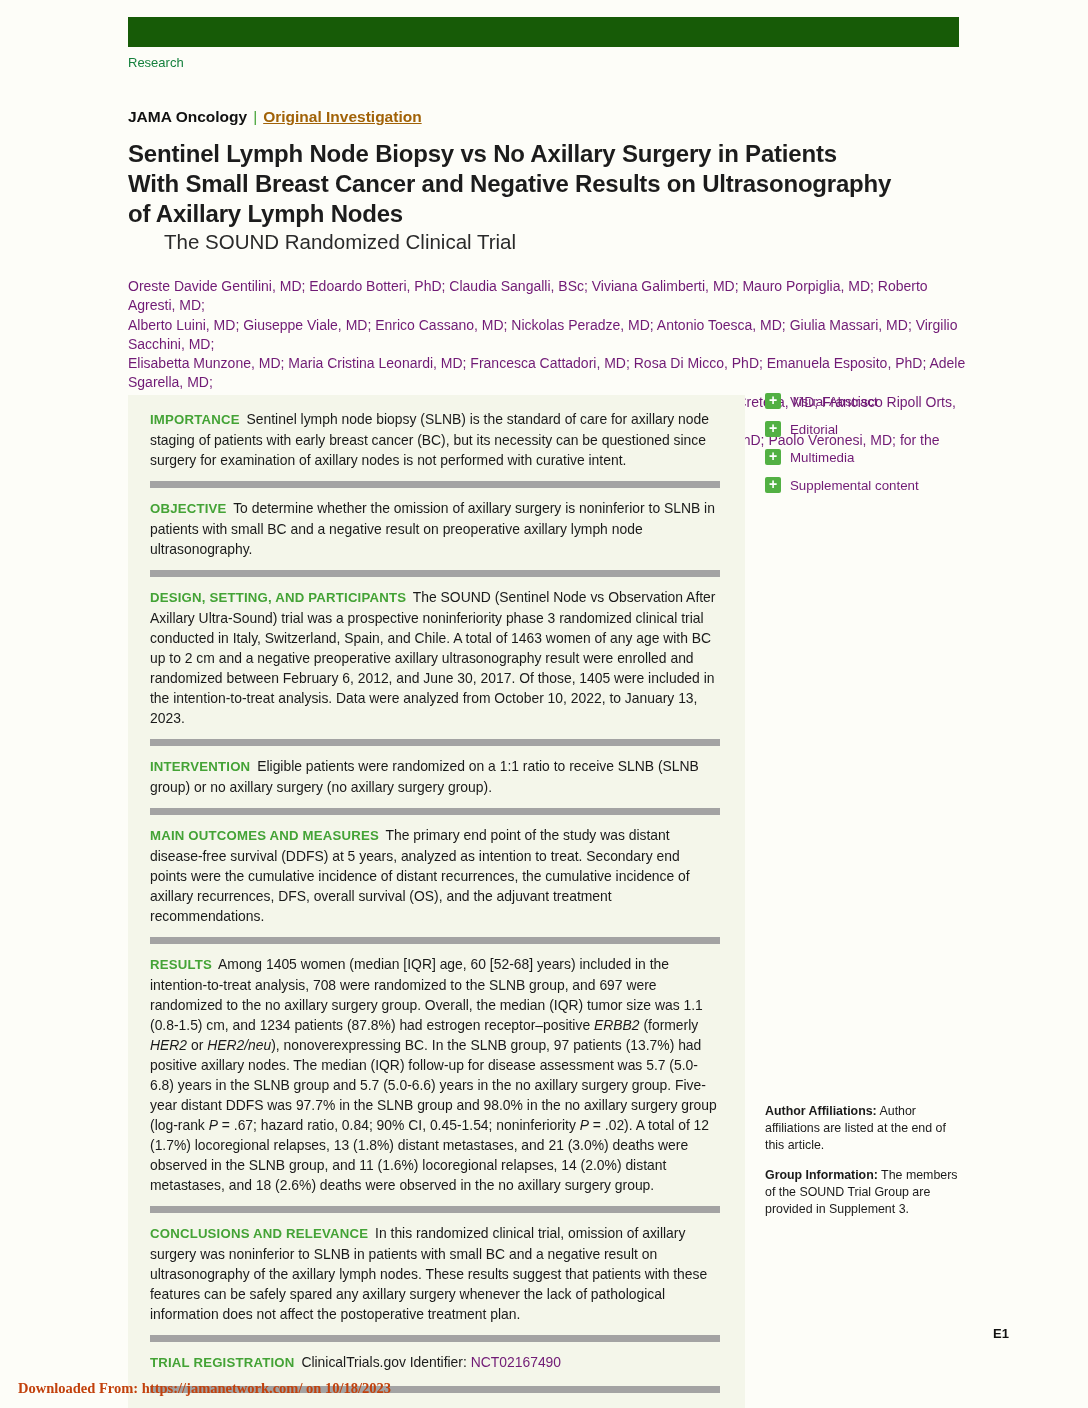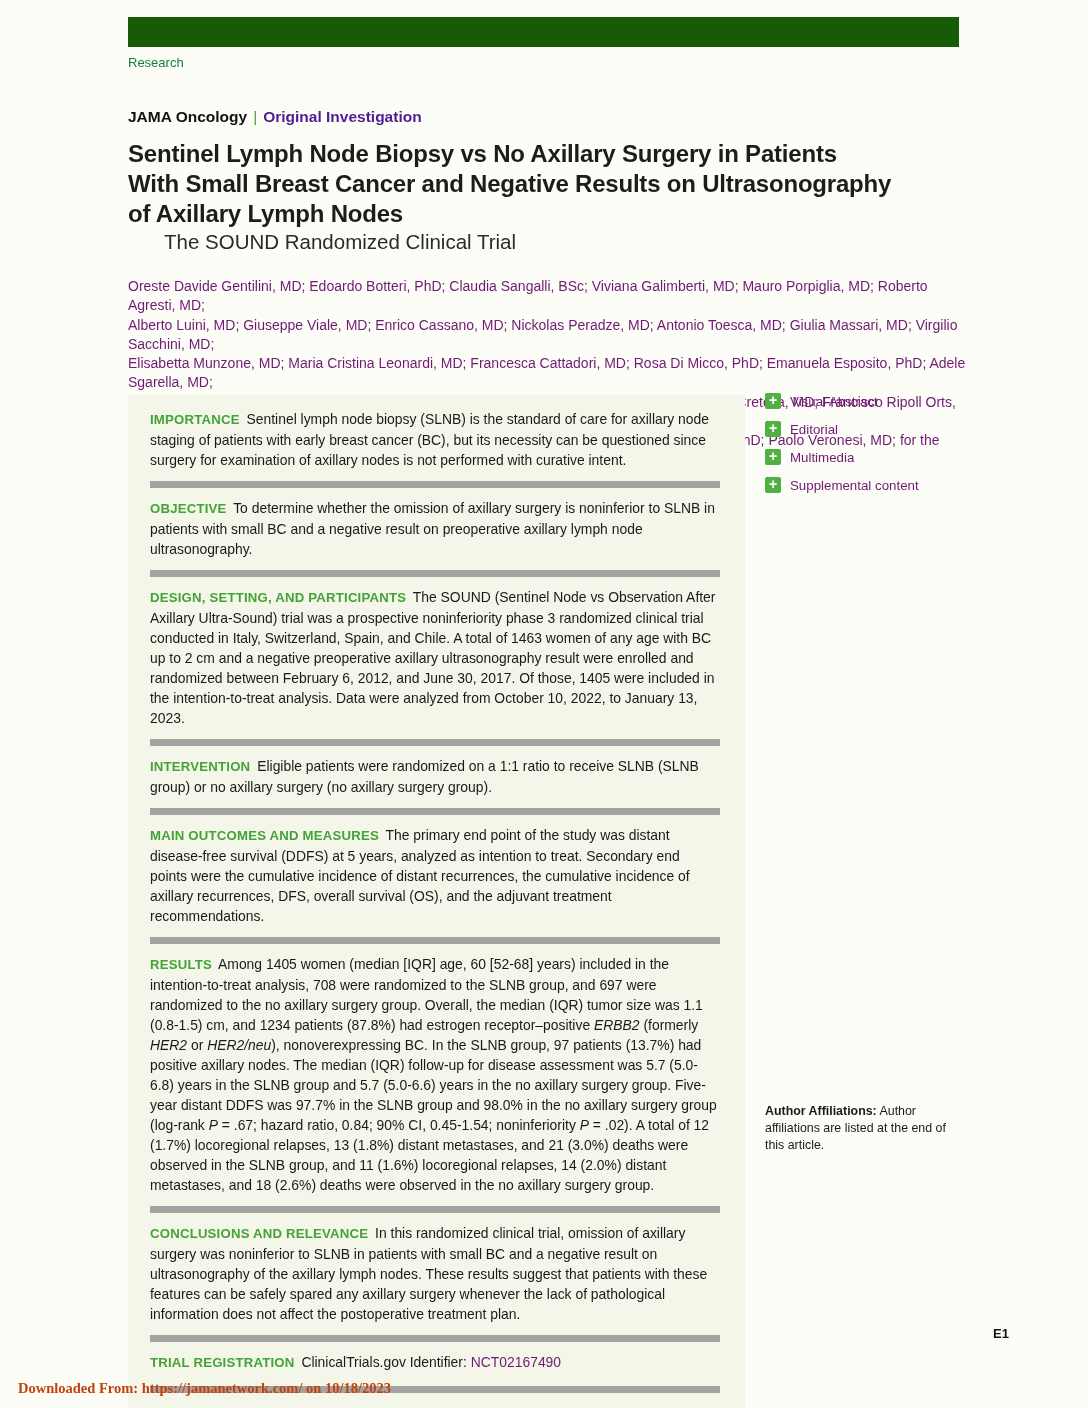--- a/index.html
+++ b/index.html
@@ -18,21 +18,21 @@
   }
   .research-label {
     position:absolute; left:128px; top:55px;
     font-size:13px; color:#15803d;
   }
   .kicker {
     position:absolute; left:128px; top:108px;
     font-size:15.5px; font-weight:700; color:#111;
   }
   .kicker .sep { color:#44a336; font-weight:400; padding:0 6px; }
-  .kicker .green { color:#4c1d95; }
+  .kicker .green { color:#a16207;text-decoration:underline; }
   .title {
     position:absolute; left:128px; top:139px;
     width:860px;
     font-size:24px; line-height:30px; font-weight:700; color:#1c1c1c;
     white-space:pre-line; letter-spacing:-0.2px;
   }
   .subtitle {
     position:absolute; left:128px; top:230px;
     font-size:20.5px; font-weight:400; color:#2a2a2a;margin-left:36px;
   }
@@ -170,17 +170,18 @@
     <a class="blue-link">Multimedia</a>
   </div>
   <div class="res-link">
     <span class="plus-icon">+</span>
     <a class="blue-link">Supplemental content</a>
   </div>
 </div>
 
 <div class="sidebar-notes">
   <p><b>Author Affiliations:</b><span> Author affiliations are listed at the end of this article.</span></p>
+  <p><b>Group Information:</b><span> The members of the SOUND Trial Group are provided in Supplement 3.</span></p>
 </div>
 
 <div class="page-number">E1</div>
 
 <div class="dl-footer">Downloaded From: https://jamanetwork.com/ on 10/18/2023</div>
 
 </body></html>

